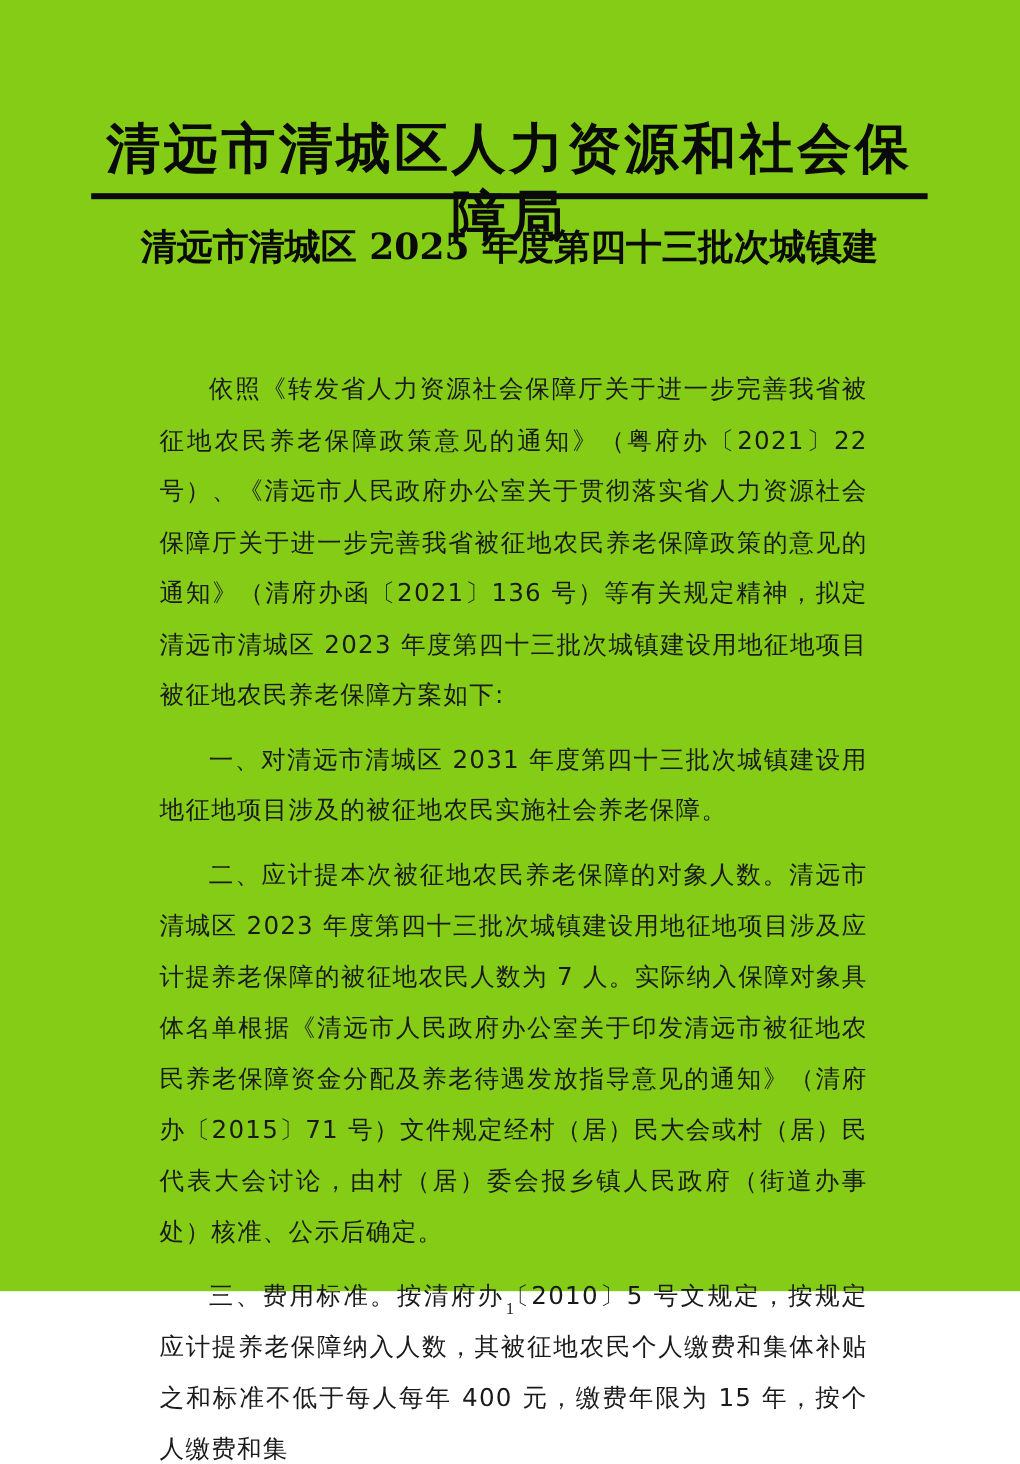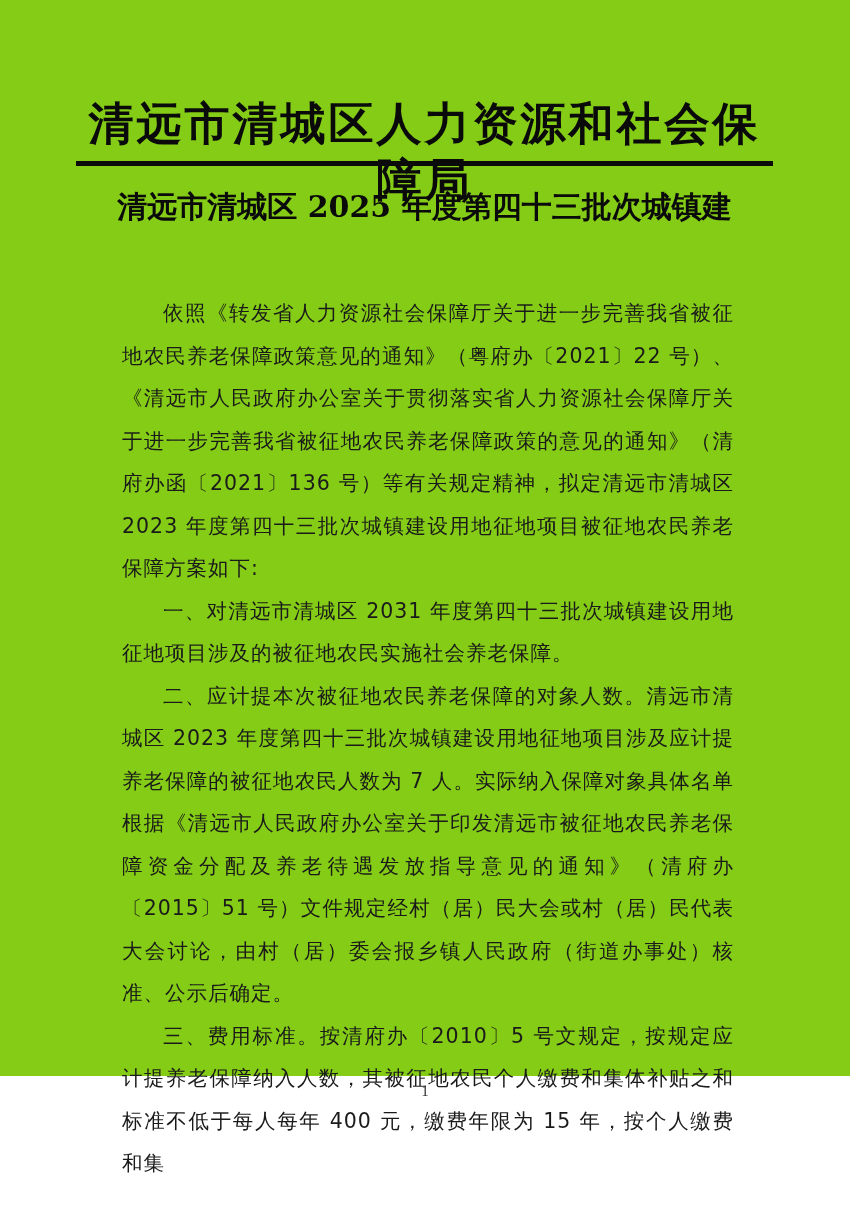--- a/index.html
+++ b/index.html
@@ -15,38 +15,38 @@
     position: absolute; left: 76px; width: 697px; top: 186px; text-align: center;
     font-family: "DejaVu Serif", "Liberation Serif", serif; font-weight: bold;
     font-size: 30px; line-height: 42px; color: #0a0a0a;
   }
   .doc-title .line { display: block; white-space: nowrap; }
   .body-text {
     position: absolute; left: 122px; width: 612px; top: 292px;
     font-family: "DejaVu Sans", "Liberation Sans", sans-serif;
     font-size: 20.5px; line-height: 42.5px; color: #1a1a1a; letter-spacing: 1px;
   }
-  .body-text p { margin: 0; text-indent: 41px; text-align: justify; text-align-last: left; }
+  .body-text p { margin: 11px; text-indent: 41px; text-align: justify; text-align-last: left; }
   .page-number {
     position: absolute; left: 0; width: 850px; top: 1084px; text-align: center;
     font-family: "Liberation Serif", serif; font-size: 14px; color: #222;
   }
 </style>
 </head>
 <body>
 
 <div class="page">
   <div class="org-header">清远市清城区人力资源和社会保障局</div>
   <div class="rule"></div>
 
   <div class="doc-title">
     <span class="line">清远市清城区 2025 年度第四十三批次城镇建</span>
   </div>
 
   <div class="body-text">
     <p>依照《转发省人力资源社会保障厅关于进一步完善我省被征地农民养老保障政策意见的通知》（粤府办〔2021〕22 号）、《清远市人民政府办公室关于贯彻落实省人力资源社会保障厅关于进一步完善我省被征地农民养老保障政策的意见的通知》（清府办函〔2021〕136 号）等有关规定精神，拟定清远市清城区 2023 年度第四十三批次城镇建设用地征地项目被征地农民养老保障方案如下:</p>
     <p>一、对清远市清城区 2031 年度第四十三批次城镇建设用地征地项目涉及的被征地农民实施社会养老保障。</p>
-    <p>二、应计提本次被征地农民养老保障的对象人数。清远市清城区 2023 年度第四十三批次城镇建设用地征地项目涉及应计提养老保障的被征地农民人数为 7 人。实际纳入保障对象具体名单根据《清远市人民政府办公室关于印发清远市被征地农民养老保障资金分配及养老待遇发放指导意见的通知》（清府办〔2015〕51 号）文件规定经村（居）民大会或村（居）民代表大会讨论，由村（居）委会报乡镇人民政府（街道办事处）核准、公示后确定。</p>
+    <p>二、应计提本次被征地农民养老保障的对象人数。清远市清城区 2023 年度第四十三批次城镇建设用地征地项目涉及应计提养老保障的被征地农民人数为 7 人。实际纳入保障对象具体名单根据《清远市人民政府办公室关于印发清远市被征地农民养老保障资金分配及养老待遇发放指导意见的通知》（清府办〔2015〕71 号）文件规定经村（居）民大会或村（居）民代表大会讨论，由村（居）委会报乡镇人民政府（街道办事处）核准、公示后确定。</p>
     <p>三、费用标准。按清府办〔2010〕5 号文规定，按规定应计提养老保障纳入人数，其被征地农民个人缴费和集体补贴之和标准不低于每人每年 400 元，缴费年限为 15 年，按个人缴费和集</p>
   </div>
 
   <div class="page-number">1</div>
 </div>
 
 </body></html>

